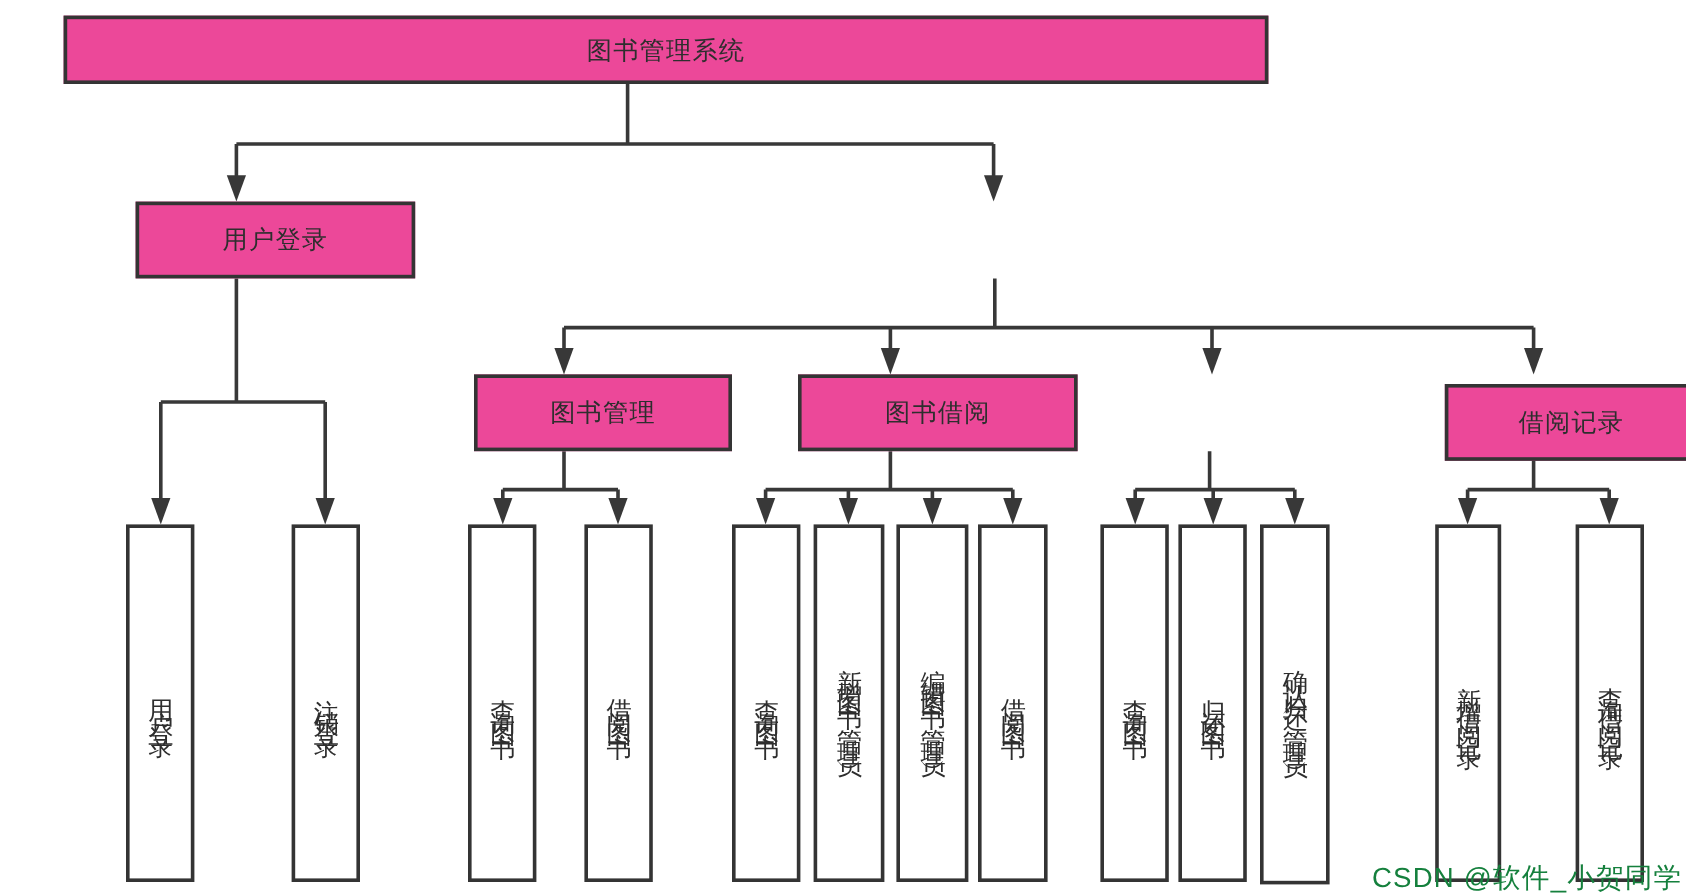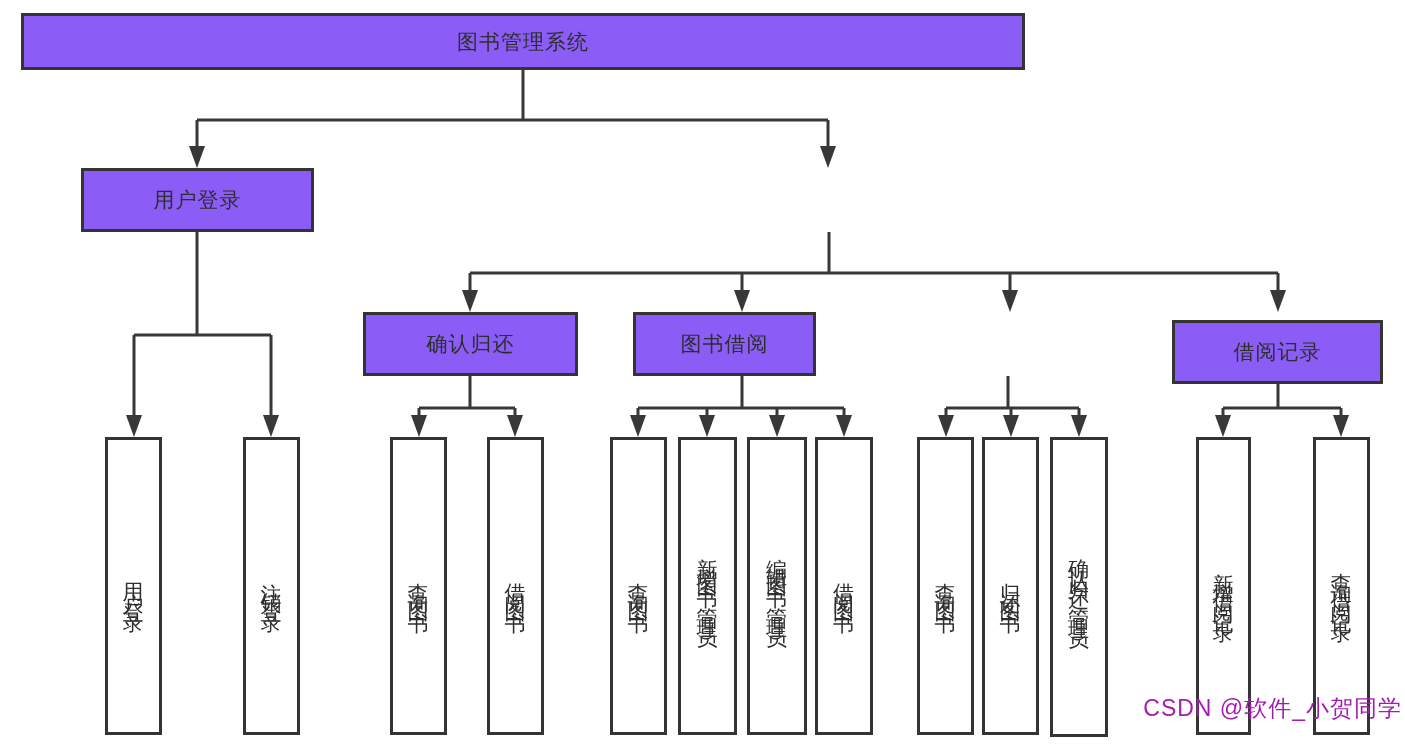--- a/index.html
+++ b/index.html
@@ -13,27 +13,28 @@
   }
   .connectors {
     position: absolute;
     left: 0; top: 0;
     width: 1405px; height: 747px;
   }
   .hbox {
     position: absolute;
     box-sizing: border-box;
     border: 3px solid #343434;
-    background: #8b5cf6;
+    background: #ec4899;
     display: flex;
     align-items: center;
     justify-content: center;
     font-size: 21px;
     color: #2e2e2e;
     letter-spacing: 1px;
+    margin-left: 32px;
   }
   .vbox {
     position: absolute;
     box-sizing: border-box;
     border: 3px solid #343434;
     background: #ffffff;
     display: flex;
     align-items: center;
     justify-content: center;
   }
@@ -42,23 +43,23 @@
     text-orientation: mixed;
     font-size: 21px;
     letter-spacing: 10px;
     line-height: 1;
     color: #2e2e2e;
     white-space: nowrap;
   }
   .watermark {
     position: absolute;
     right: 3px;
-    bottom: 23px;
+    bottom: 0;
     font-size: 23px;
-    color: #a21caf;
+    color: #15803d;
     letter-spacing: 1px;
     z-index: 5;
   }
 </style>
 </head>
 <body>
 
 <div class="canvas">
 
   <svg class="connectors" viewBox="0 0 1405 747" xmlns="http://www.w3.org/2000/svg">
@@ -103,23 +104,23 @@
 
   <div class="hbox" style="left:21px;top:13px;width:1004px;height:57px">
     <span>图书管理系统</span>
   </div>
 
   <div class="hbox" style="left:81px;top:168px;width:233px;height:64px">
     <span>用户登录</span>
   </div>
 
   <div class="hbox" style="left:363px;top:312px;width:215px;height:64px">
-    <span>确认归还</span>
+    <span>图书管理</span>
   </div>
-  <div class="hbox" style="left:633px;top:312px;width:183px;height:64px">
+  <div class="hbox" style="left:633px;top:312px;width:233px;height:64px">
     <span>图书借阅</span>
   </div>
   <div class="hbox" style="left:1172px;top:320px;width:211px;height:64px">
     <span>借阅记录</span>
   </div>
 
   <div class="vbox" style="left:105px;top:437px;width:57px;height:298px">
     <span class="vtext">用户登录</span>
   </div>
   <div class="vbox" style="left:243px;top:437px;width:57px;height:298px">

